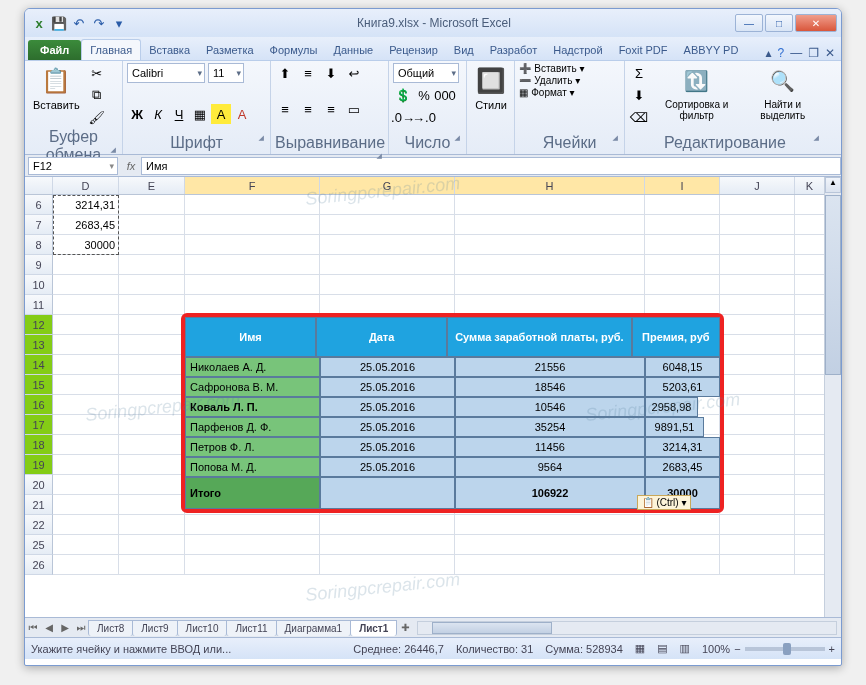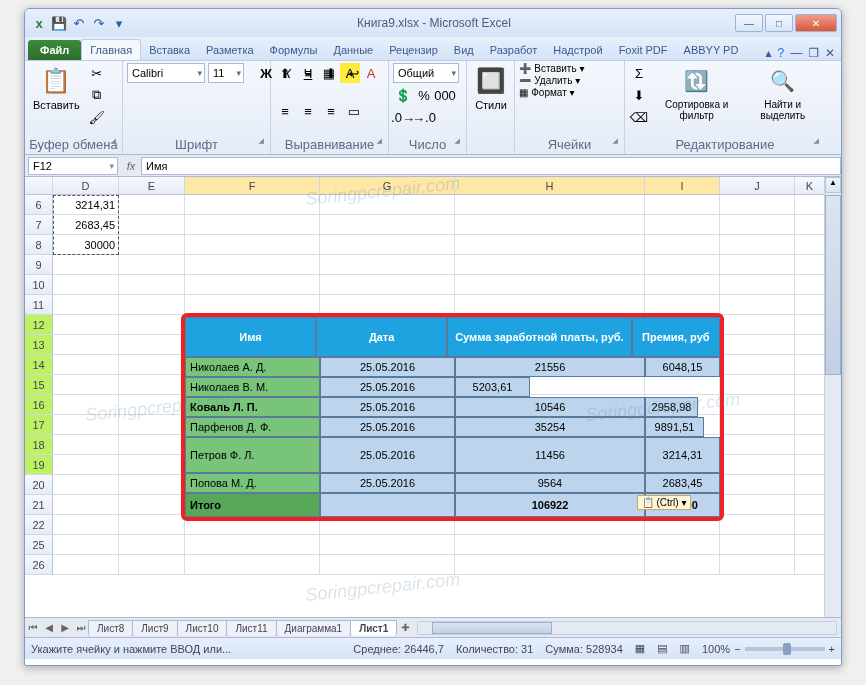--- a/index.html
+++ b/index.html
@@ -21,21 +21,21 @@
 .ribtabs { height: 24px; background: linear-gradient(#e8effb,#d5e3f7); display: flex; align-items: flex-end; font-size: 11px; border-bottom: 1px solid #b9cdea; }
 .filetab { background: linear-gradient(#3b8b3b,#2d6d2d); color: #fff; padding: 4px 12px; border-radius: 3px 3px 0 0; margin-left: 3px; font-weight: bold; }
 .tab { padding: 4px 8px; color: #3b5a8c; cursor: default; }
 .tab.active { background: #f4f7fc; border: 1px solid #b9cdea; border-bottom: none; border-radius: 3px 3px 0 0; }
 .helpicons { margin-left: auto; display: flex; gap: 6px; padding-right: 6px; color: #3b5a8c; font-size: 12px; }
 
 
 .ribbon { height: 94px; background: linear-gradient(#f4f7fc,#e5ecf7); border-bottom: 1px solid #a9bad6; display: flex; font-size: 11px; }
 .group { border-right: 1px solid #c5d3e8; padding: 2px 4px 1px; display: flex; flex-direction: column; }
 .group-body { flex: 1; display: flex; align-items: flex-start; gap: 3px; }
-.group-label { text-align: center; font-size: 13px; color: #5c6d87; padding: 1px 0; position: relative; }
+.group-label { text-align: center; font-size: 16px; color: #5c6d87; padding: 1px 0; position: relative; }
 .group-label::after { content: "◢"; font-size: 7px; position: absolute; right: 2px; color: #7a8aa6; }
 .bigbtn { display: flex; flex-direction: column; align-items: center; gap: 2px; padding: 2px 4px; }
 .bigbtn .ico { width: 32px; height: 32px; display: flex; align-items: center; justify-content: center; font-size: 24px; }
 .smcol { display: flex; flex-direction: column; gap: 2px; }
 .smcol span, .smbtn { width: 20px; height: 20px; display: inline-flex; align-items: center; justify-content: center; font-size: 13px; border: 1px solid transparent; }
 .combo { border: 1px solid #a9bad6; background: #fff; height: 20px; font-size: 11px; padding: 0 14px 0 4px; position: relative; display: inline-flex; align-items: center; }
 .combo::after { content: "▾"; position: absolute; right: 2px; font-size: 9px; color: #5c6d87; }
 
 
 .fbar { height: 22px; background: #e5eaf2; border-bottom: 1px solid #a9bad6; display: flex; align-items: center; font-size: 11px; }
@@ -43,21 +43,21 @@
 .namebox::after { content: "▾"; position: absolute; right: 3px; font-size: 9px; color: #888; }
 .fxbtn { width: 20px; text-align: center; color: #666; font-style: italic; }
 .formula { flex: 1; border: 1px solid #a9bad6; background: #fff; height: 18px; padding: 0 4px; display: flex; align-items: center; }
 
 
 .gridarea { position: relative; height: 440px; background: #fff; overflow: hidden; }
 .colhdr { display: flex; height: 18px; background: linear-gradient(#f7f9fc,#e5ecf5); border-bottom: 1px solid #b9c5d7; font-size: 11px; }
 .colhdr div { border-right: 1px solid #cfd8e6; display: flex; align-items: center; justify-content: center; color: #445; }
 .colhdr .sel { background: #ffe7a6; }
 .rowlabel { width: 28px; border-right: 1px solid #b9c5d7; background: linear-gradient(#f7f9fc,#e5ecf5); display: flex; align-items: center; justify-content: center; font-size: 11px; color: #445; border-bottom: 1px solid #cfd8e6; }
-.rowlabel.sel { background: #bef264; }
+.rowlabel.sel { background: #84cc16; }
 .cells { position: relative; }
 .row { display: flex; height: 20px; }
 .cell { border-right: 1px solid #d8dee8; border-bottom: 1px solid #d8dee8; font-size: 11px; padding: 0 3px; display: flex; align-items: center; }
 .cell.r { justify-content: flex-end; }
 .marching { border: 1.5px dashed #555; }
 
 
 .dtable { position: absolute; border: 4px solid #e22; border-radius: 6px; }
 .dth { background: #1fa3e0; color: #fff; font-weight: bold; text-align: center; border: 1px solid #5a7a9c; font-size: 11px; display: flex; align-items: center; justify-content: center; }
 .dtn { background: #78c47a; border: 1px solid #5a7a9c; font-size: 11px; padding: 0 4px; display: flex; align-items: center; }
@@ -146,21 +146,21 @@
         </div>
         <div class="smcol">
           <span>✂</span>
           <span>⧉</span>
           <span>🖌</span>
         </div>
       </div>
       <div class="group-label">Буфер обмена</div>
     </div>
     <div class="group" style="width:148px">
-      <div class="group-body" style="gap:12px">
+      <div class="group-body" style="flex-direction:column;gap:21px">
         <div style="display:flex;gap:3px">
           <div class="combo" style="width:78px">Calibri</div>
           <div class="combo" style="width:36px">11</div>
         </div>
         <div style="display:flex;gap:1px">
           <span class="smbtn" style="font-weight:bold">Ж</span>
           <span class="smbtn" style="font-style:italic">К</span>
           <span class="smbtn" style="text-decoration:underline">Ч</span>
           <span class="smbtn">▦</span>
           <span class="smbtn" style="background:#ffeb3b">A</span>
@@ -474,50 +474,51 @@
         <div class="dth" style="width:91px">Премия, руб</div>
       </div>
       <div id="dtrows">
           <div style="display: flex; height: 20px;">
             <div class="dtn" style="width: 135px;">Николаев А. Д.</div>
             <div class="dtc" style="width: 135px;">25.05.2016</div>
             <div class="dtc" style="width: 190px;">21556</div>
             <div class="dtc" style="width: 75px;">6048,15</div>
           </div>
           <div style="display: flex; height: 20px;">
-            <div class="dtn" style="width: 135px;">Николаев В. М.</div>
+            <div class="dtn" style="width: 135px;">Сафронова В. М.</div>
             <div class="dtc" style="width: 135px;">25.05.2016</div>
+            <div class="dtc" style="width: 190px;">18546</div>
             <div class="dtc" style="width: 75px;">5203,61</div>
           </div>
           <div style="display: flex; height: 20px;">
             <div class="dtn" style="width: 135px; font-weight: bold;">Коваль Л. П.</div>
             <div class="dtc" style="width: 135px;">25.05.2016</div>
             <div class="dtc" style="width: 190px;">10546</div>
             <div class="dtc" style="width: 53px;">2958,98</div>
           </div>
           <div style="display: flex; height: 20px;">
             <div class="dtn" style="width: 135px;">Парфенов Д. Ф.</div>
             <div class="dtc" style="width: 135px;">25.05.2016</div>
             <div class="dtc" style="width: 190px;">35254</div>
             <div class="dtc" style="width: 59px;">9891,51</div>
           </div>
-          <div style="display: flex; height: 36px;">
+          <div style="display: flex; height: 20px;">
             <div class="dtn" style="width: 135px;">Петров Ф. Л.</div>
             <div class="dtc" style="width: 135px;">25.05.2016</div>
             <div class="dtc" style="width: 190px;">11456</div>
             <div class="dtc" style="width: 75px;">3214,31</div>
           </div>
           <div style="display: flex; height: 20px;">
             <div class="dtn" style="width: 135px;">Попова М. Д.</div>
             <div class="dtc" style="width: 135px;">25.05.2016</div>
             <div class="dtc" style="width: 190px;">9564</div>
             <div class="dtc" style="width: 75px;">2683,45</div>
           </div>
         </div>
-      <div class="dtotal" style="display:flex;height:24px">
+      <div class="dtotal" style="display:flex;height:32px">
         <div class="dtn" style="width:135px">Итого</div>
         <div class="dtc" style="width:135px"></div>
         <div class="dtc" style="width:190px">106922</div>
         <div class="dtc" style="width:75px">30000</div>
       </div>
     </div>
 
     <div class="smarttag" style="left:612px;top:318px">
       <span>📋</span>
       <span>(Ctrl) ▾</span>

